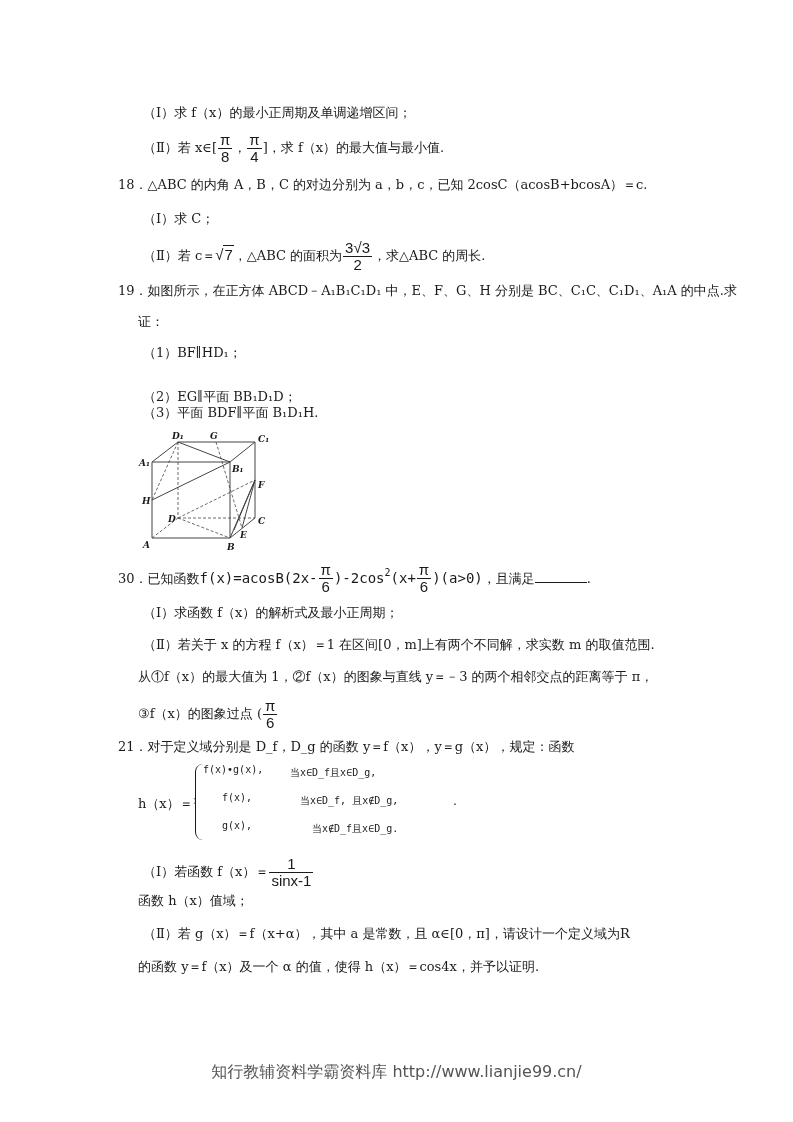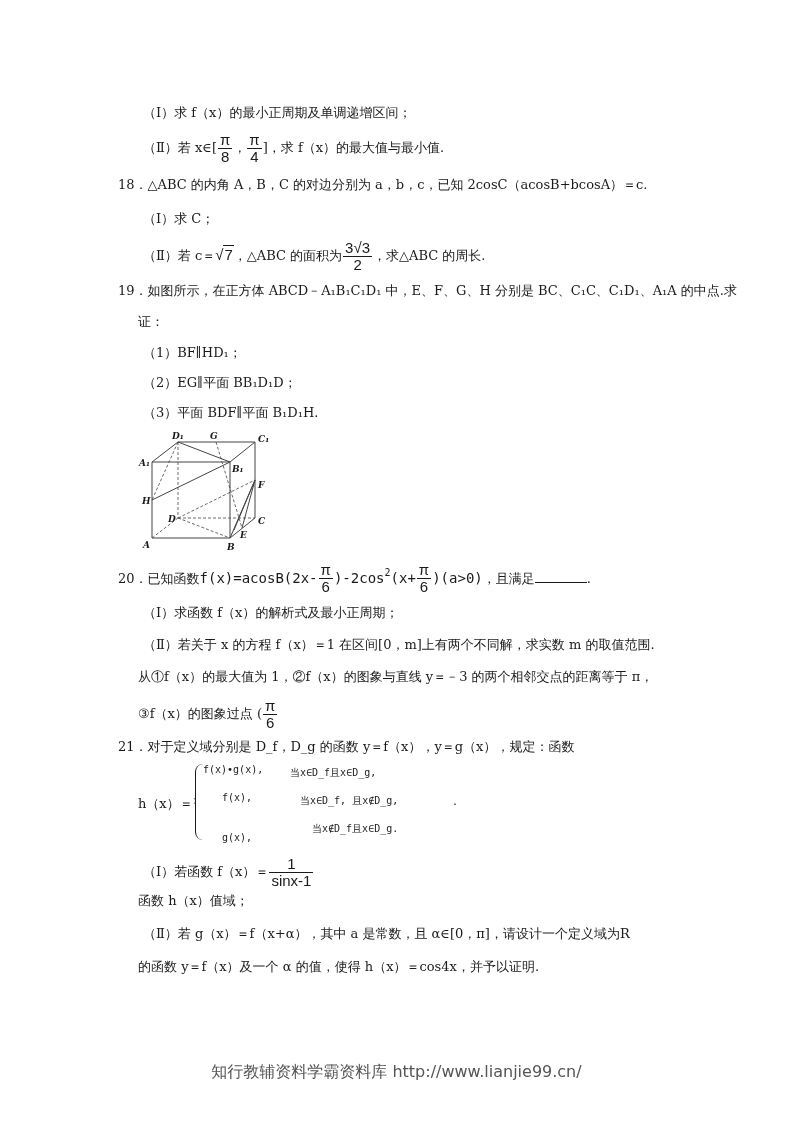--- a/index.html
+++ b/index.html
@@ -46,21 +46,21 @@
 
 <div class="line" style="left:118px; top:176px;">18．△ABC 的内角 A，B，C 的对边分别为 a，b，c，已知 2cosC（acosB+bcosA）＝c.</div>
 <div class="line" style="left:143px; top:210px;">（Ⅰ）求 C；</div>
 <div class="line" style="left:143px; top:240px;">
   <span>（Ⅱ）若 c＝</span><span class="sqrt">√<span class="rad">7</span></span><span>，△ABC 的面积为</span><span class="frac"><span class="num">3√3</span><span class="den">2</span></span><span>，求△ABC 的周长.</span>
 </div>
 
 <div class="line" style="left:118px; top:282px;">19．如图所示，在正方体 ABCD﹣A₁B₁C₁D₁ 中，E、F、G、H 分别是 BC、C₁C、C₁D₁、A₁A 的中点.求</div>
 <div class="line" style="left:138px; top:313px;">证：</div>
 <div class="line" style="left:143px; top:344px;">（1）BF∥HD₁；</div>
-<div class="line" style="left:143px; top:374px;">（2）EG∥平面 BB₁D₁D；</div>
+<div class="line" style="left:143px; top:388px;">（2）EG∥平面 BB₁D₁D；</div>
 <div class="line" style="left:143px; top:404px;">（3）平面 BDF∥平面 B₁D₁H.</div>
 
 <svg style="position:absolute; left:135px; top:430px;" width="145" height="122" viewBox="0 0 145 122">
   <g stroke="#444" stroke-width="1" fill="none">
 
     <line x1="17" y1="32" x2="95" y2="32"></line>
     <line x1="17" y1="32" x2="17" y2="108"></line>
     <line x1="17" y1="108" x2="95" y2="108"></line>
     <line x1="95" y1="32" x2="95" y2="108"></line>
 
@@ -96,38 +96,38 @@
   <text x="7" y="74">H</text>
   <text x="123" y="58">F</text>
   <text x="33" y="92">D</text>
   <text x="123" y="94">C</text>
   <text x="105" y="108">E</text>
   <text x="8" y="118">A</text>
   <text x="92" y="120">B</text>
 </svg>
 
 <div class="line" style="left:118px; top:562px;">
-  <span>20．已知函数</span><span class="mono"><span>f(x)=acosB(2x-</span><span class="frac"><span class="num">π</span><span class="den">6</span></span><span>)-2cos</span><span class="sup">2</span><span>(x+</span><span class="frac"><span class="num">π</span><span class="den">6</span></span><span>)(a&gt;0)</span></span><span>，且满足</span><span class="blank"></span><span>.</span>
+  <span>30．已知函数</span><span class="mono"><span>f(x)=acosB(2x-</span><span class="frac"><span class="num">π</span><span class="den">6</span></span><span>)-2cos</span><span class="sup">2</span><span>(x+</span><span class="frac"><span class="num">π</span><span class="den">6</span></span><span>)(a&gt;0)</span></span><span>，且满足</span><span class="blank"></span><span>.</span>
 </div>
 <div class="line" style="left:143px; top:604px;text-align:right;">（Ⅰ）求函数 f（x）的解析式及最小正周期；</div>
 <div class="line" style="left:143px; top:636px;">（Ⅱ）若关于 x 的方程 f（x）＝1 在区间[0，m]上有两个不同解，求实数 m 的取值范围.</div>
 <div class="line" style="left:138px; top:668px;">从①f（x）的最大值为 1，②f（x）的图象与直线 y＝﹣3 的两个相邻交点的距离等于 π，</div>
 <div class="line" style="left:138px; top:698px;">
   <span>③f（x）的图象过点 (</span><span class="frac"><span class="num">π</span><span class="den">6</span></span>
 </div>
 
 <div class="line" style="left:118px; top:738px;">21．对于定义域分别是 D_f，D_g 的函数 y＝f（x），y＝g（x），规定：函数</div>
 <div class="line" style="left:138px; top:795px;">h（x）＝</div>
 <div class="brace"></div>
 <div class="piece" style="left:203px; top:764px;">f(x)•g(x),</div>
 <div class="piece" style="left:290px; top:766px;">当x∈D_f且x∈D_g,</div>
 <div class="piece" style="left:222px; top:792px;">f(x),</div>
 <div class="piece" style="left:300px; top:794px;">当x∈D_f, 且x∉D_g,</div>
 <div class="piece" style="left:452px; top:796px;">.</div>
-<div class="piece" style="left:222px; top:820px;margin-top:12px;">g(x),</div>
+<div class="piece" style="left:222px; top:820px;">g(x),</div>
 <div class="piece" style="left:312px; top:822px;">当x∉D_f且x∈D_g.</div>
 
 <div class="line" style="left:143px; top:856px;">
   <span>（Ⅰ）若函数 f（x）＝</span><span class="frac"><span class="num">1</span><span class="den">sinx-1</span></span>
 </div>
 <div class="line" style="left:138px; top:892px;">函数 h（x）值域；</div>
 <div class="line" style="left:143px; top:925px;text-align:center;">（Ⅱ）若 g（x）＝f（x+α），其中 a 是常数，且 α∈[0，π]，请设计一个定义域为R</div>
 <div class="line" style="left:138px; top:958px;">的函数 y＝f（x）及一个 α 的值，使得 h（x）＝cos4x，并予以证明.</div>
 
 <div class="footer">知行教辅资料学霸资料库 http://www.lianjie99.cn/</div>

